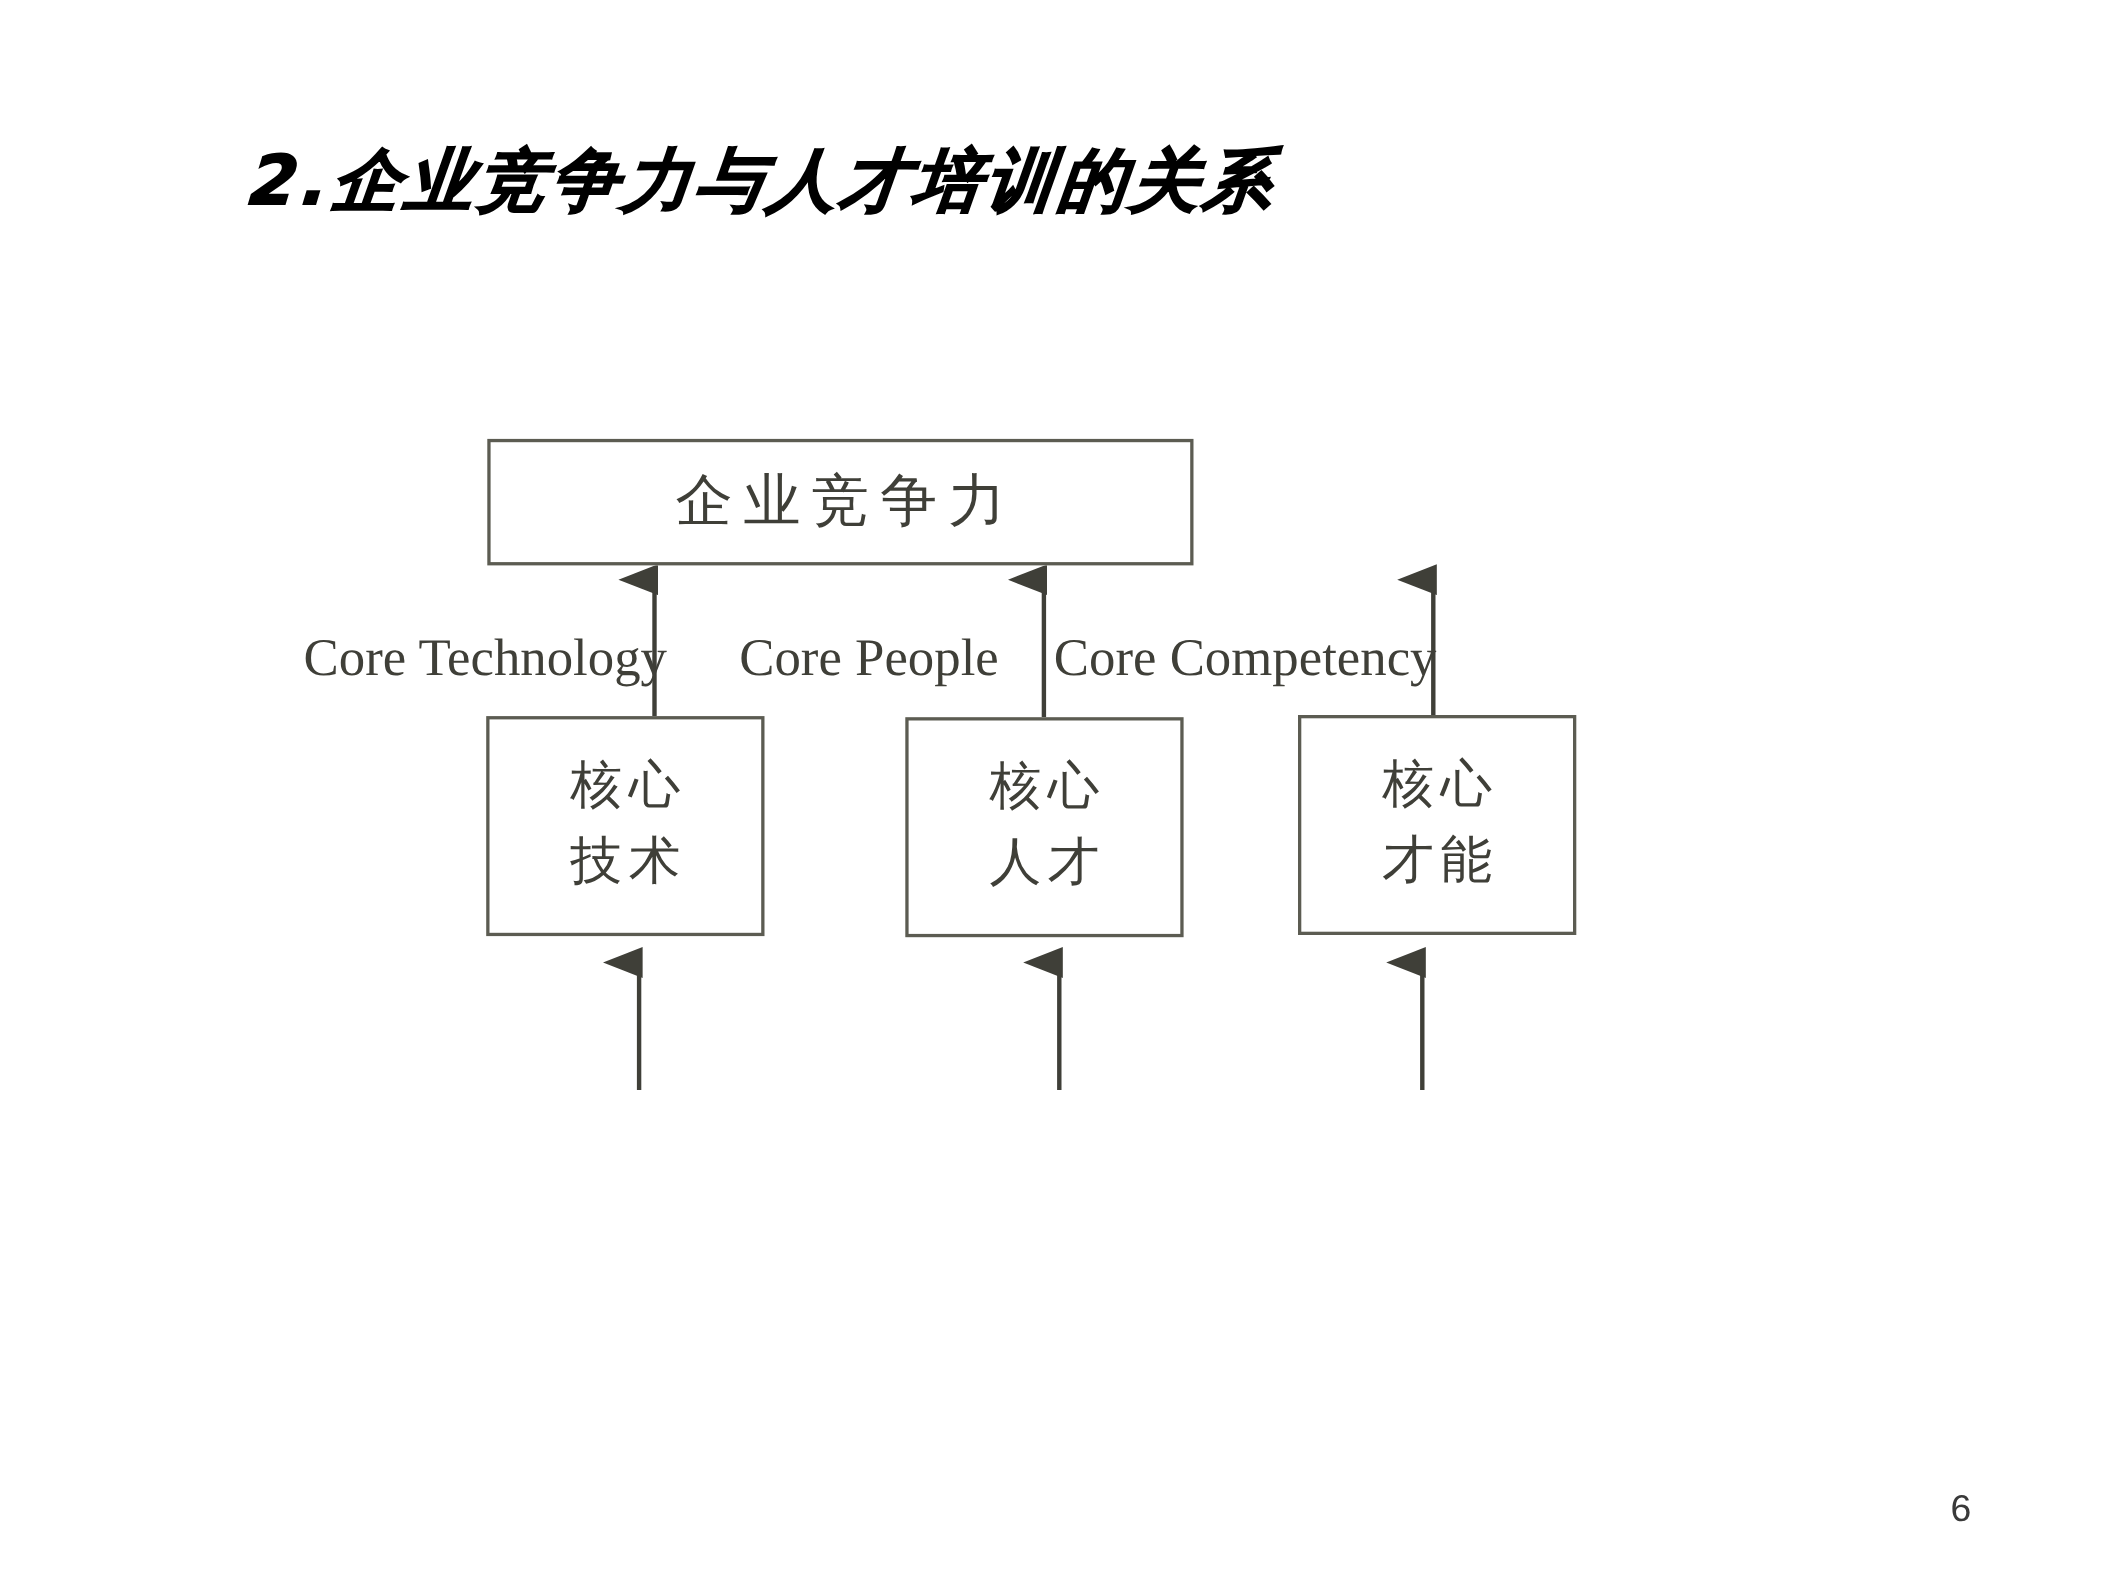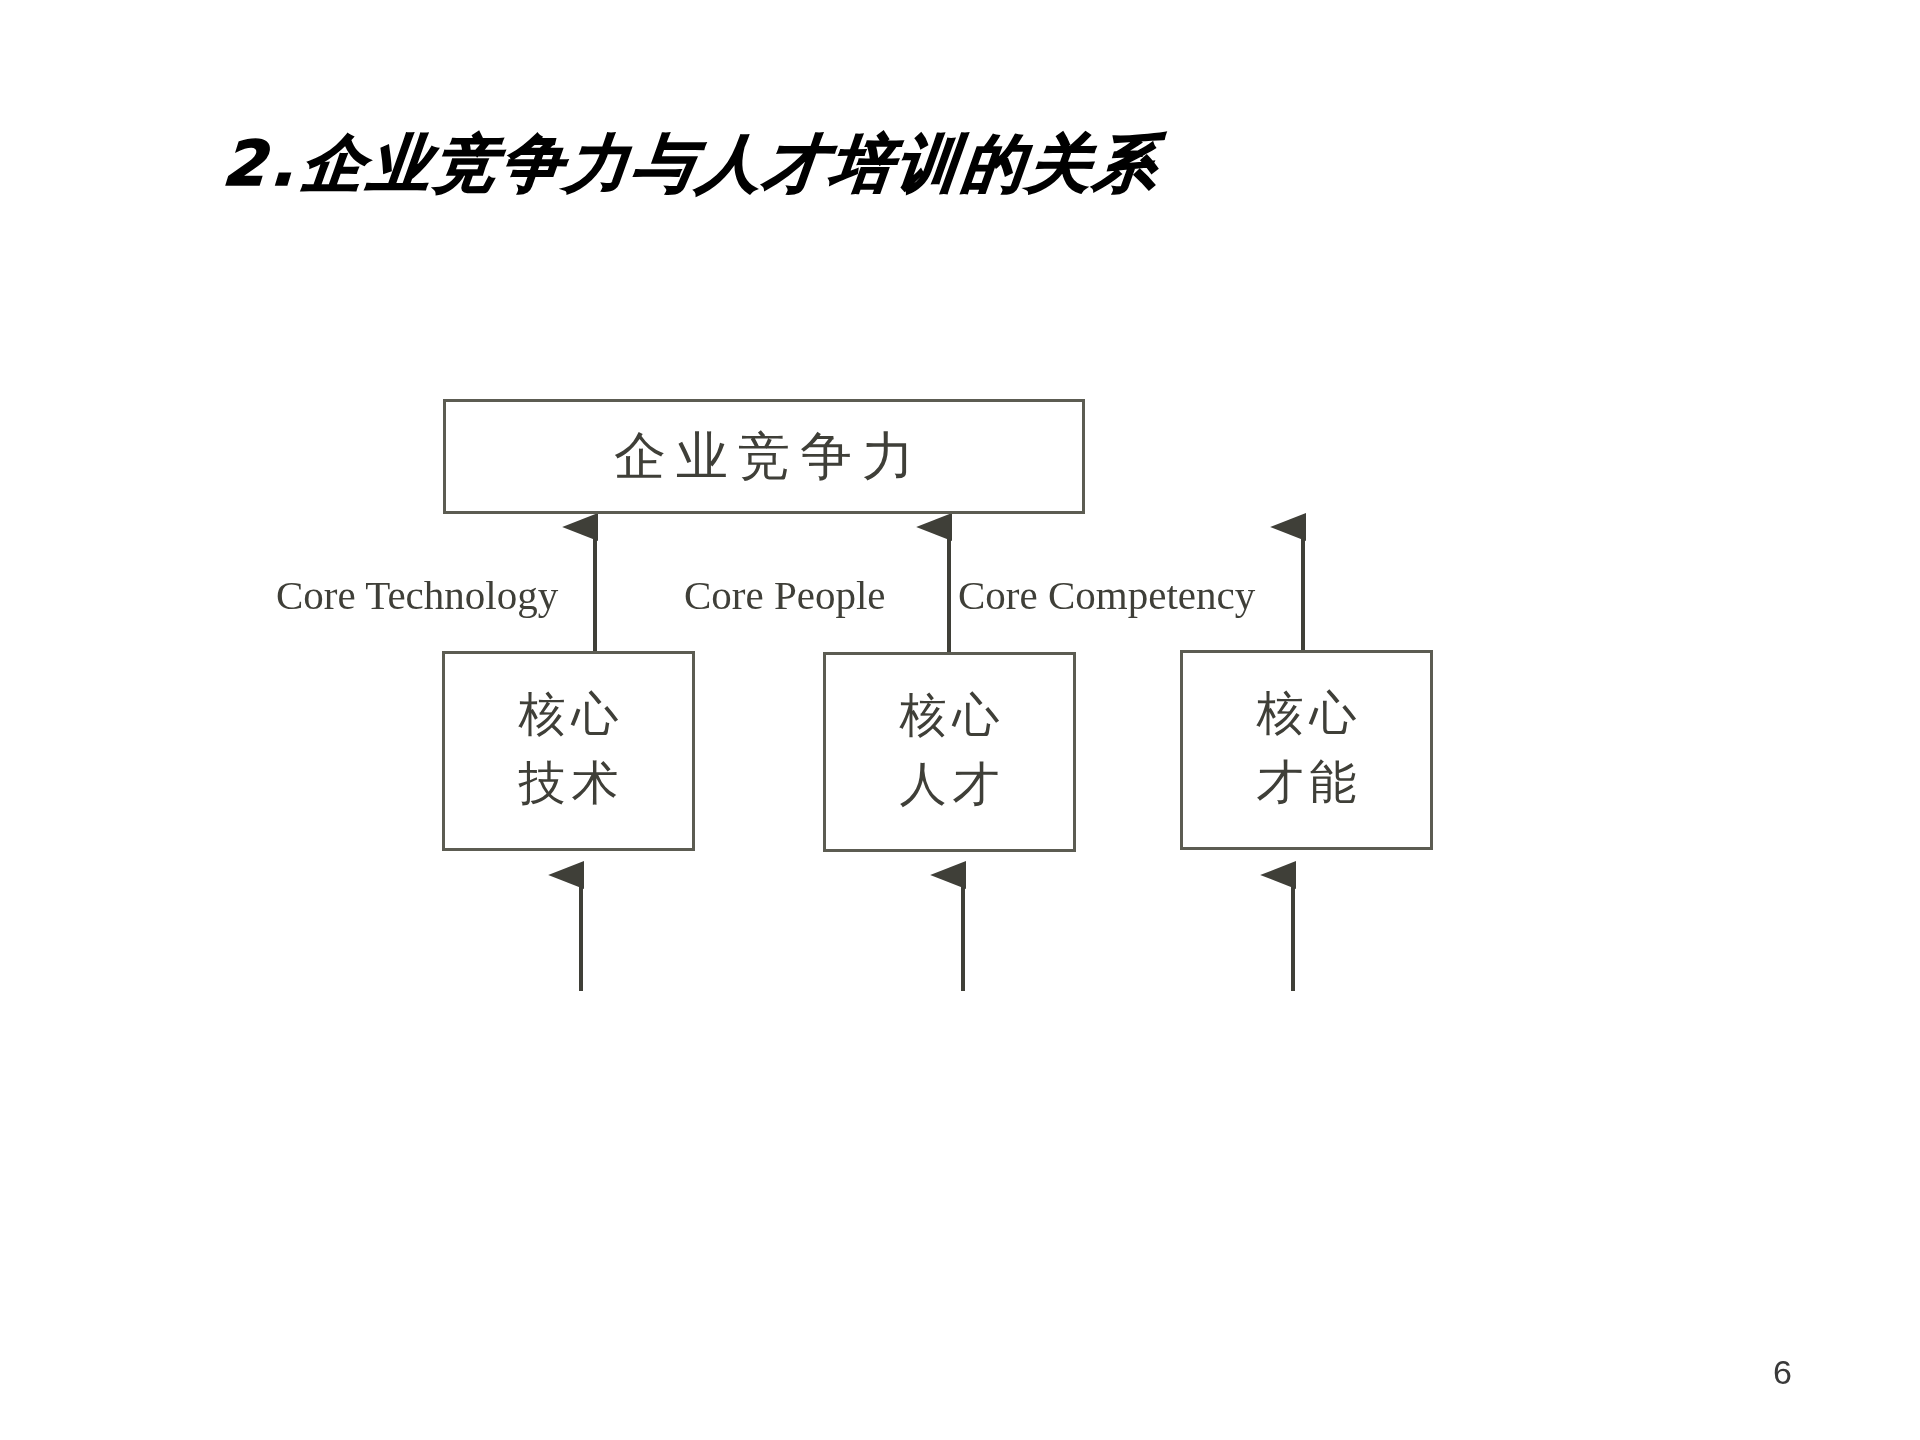--- a/index.html
+++ b/index.html
@@ -105,28 +105,28 @@
     font-size: 58px;
     letter-spacing: 10px;
     line-height: 1;
     padding-left: 10px;
   }
 
   
   .en-label {
     position: absolute;
     font-family: "Liberation Serif", "DejaVu Serif", serif;
-    font-size: 41px;
+    font-size: 48px;
     line-height: 1;
     color: #3f3f38;
     white-space: nowrap;
     letter-spacing: 0px;
   }
   #label-core-technology { left: 276px; top: 575px; }
-  #label-core-people     { left: 672px; top: 575px; margin-left: 12px; }
+  #label-core-people     { left: 672px; top: 575px; }
   #label-core-competency { left: 958px; top: 575px; }
 
   
   #arrow-layer {
     position: absolute;
     left: 0; top: 0;
     width: 1920px;
     height: 1440px;
     pointer-events: none;
   }

